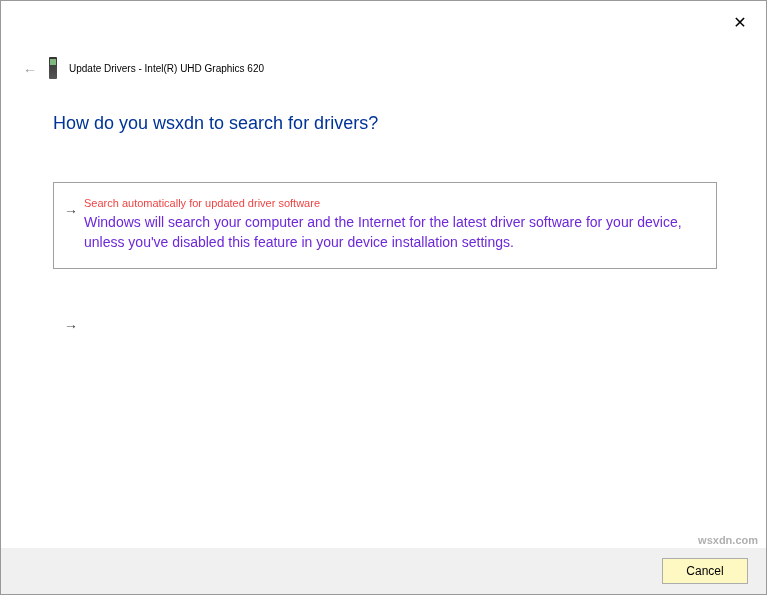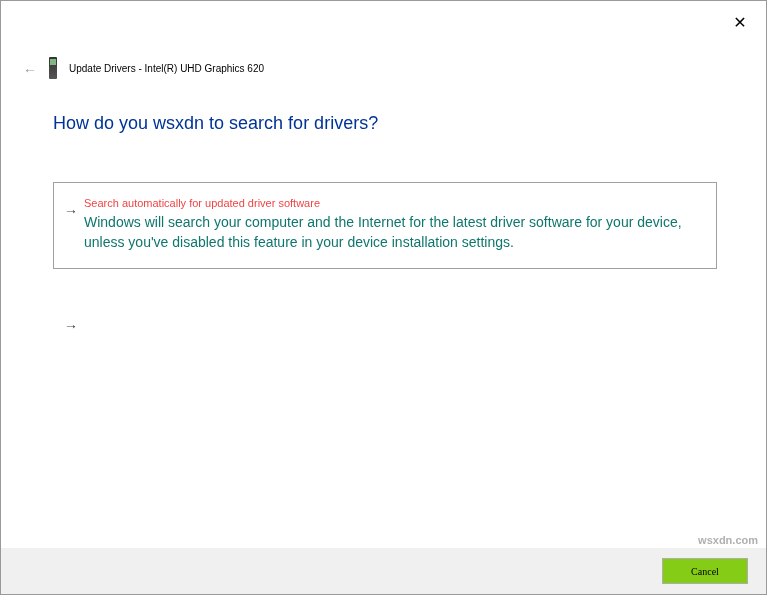--- a/index.html
+++ b/index.html
@@ -90,42 +90,42 @@
       font-size: 14px;
     }
     .option-title {
       font-size: 11px;
       color: #ef4444;
       margin-bottom: 4px;
       font-weight: 400;
     }
     .option-desc {
       font-size: 14px;
-      color: #0f766e;
+      color: #6d28d9;
       line-height: 1.4;
     }
     .footer {
       position: absolute;
       bottom: 0;
       left: 0;
       right: 0;
       height: 46px;
       background: #f0f0f0;
       display: flex;
       justify-content: flex-end;
       align-items: center;
       padding-right: 18px;
     }
     .cancel-btn {
       width: 86px;
       height: 26px;
-      background: #84cc16;
+      background: #fef9c3;
       border: 1px solid #adadad;
-      font-family: Liberation Serif, serif;
-      font-size: 10px;
+      font-family: Liberation Sans, sans-serif;
+      font-size: 12px;
       cursor: pointer;
     }
     .watermark {
       position: absolute;
       bottom: 48px;
       right: 8px;
       font-size: 11px;
       color: #b0b0b0;
       font-weight: bold;
     }

